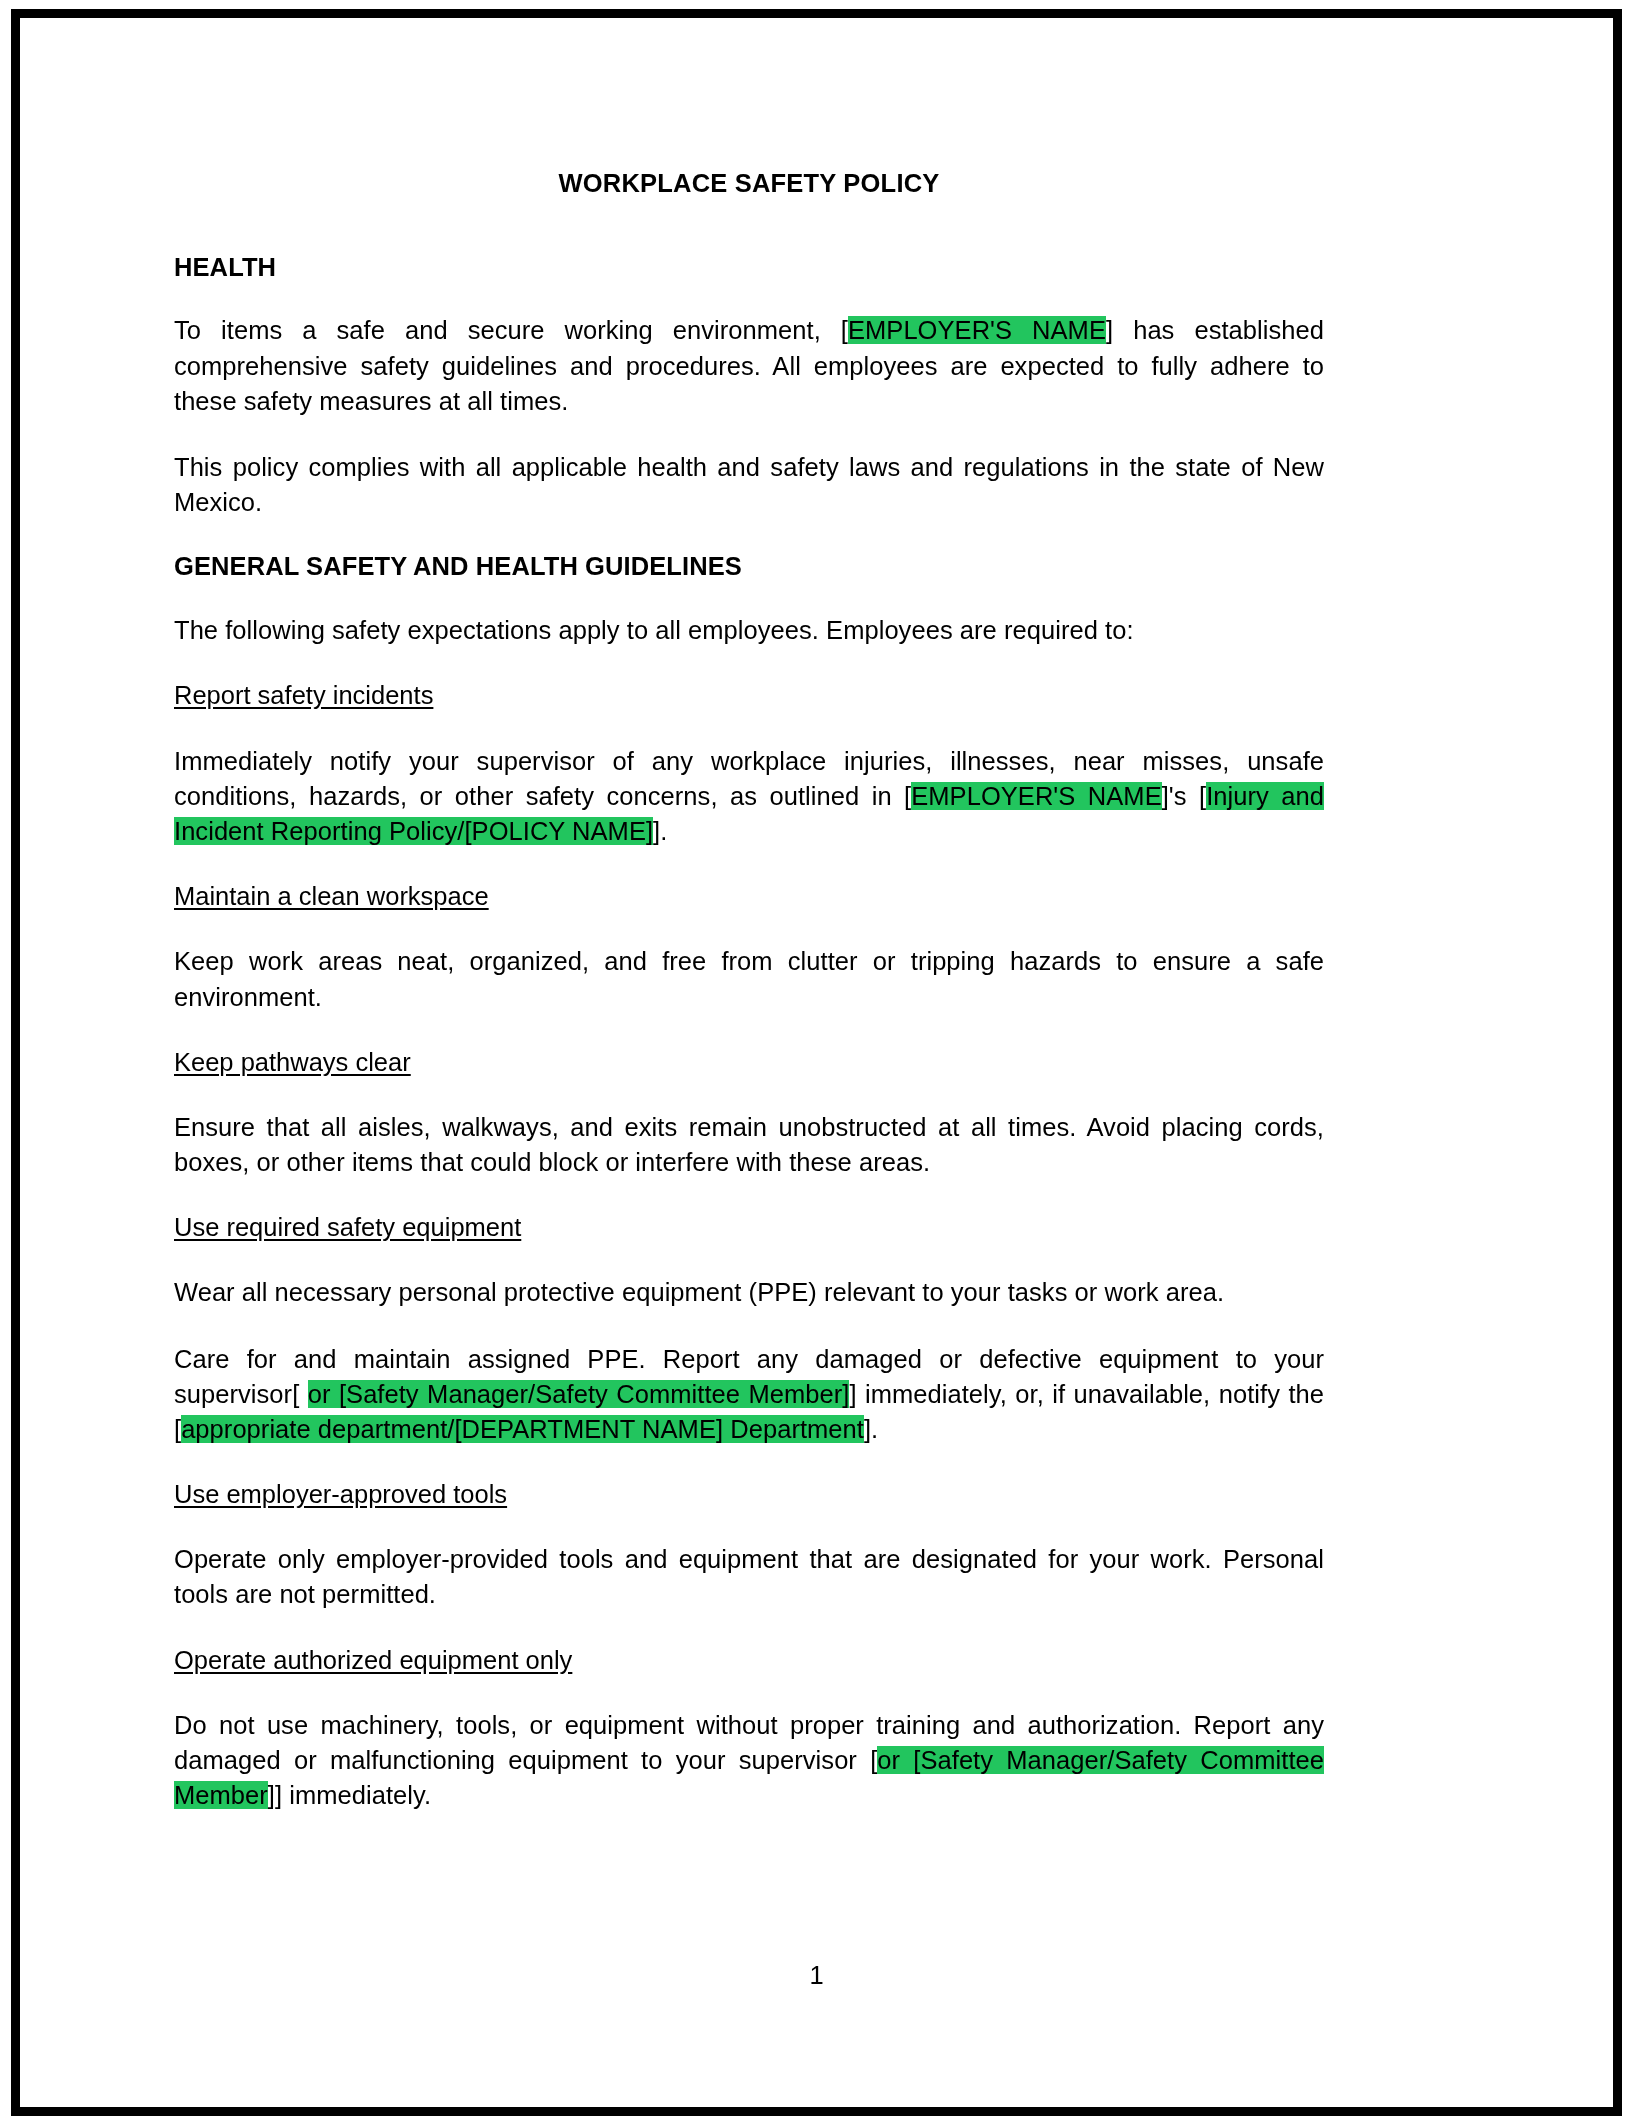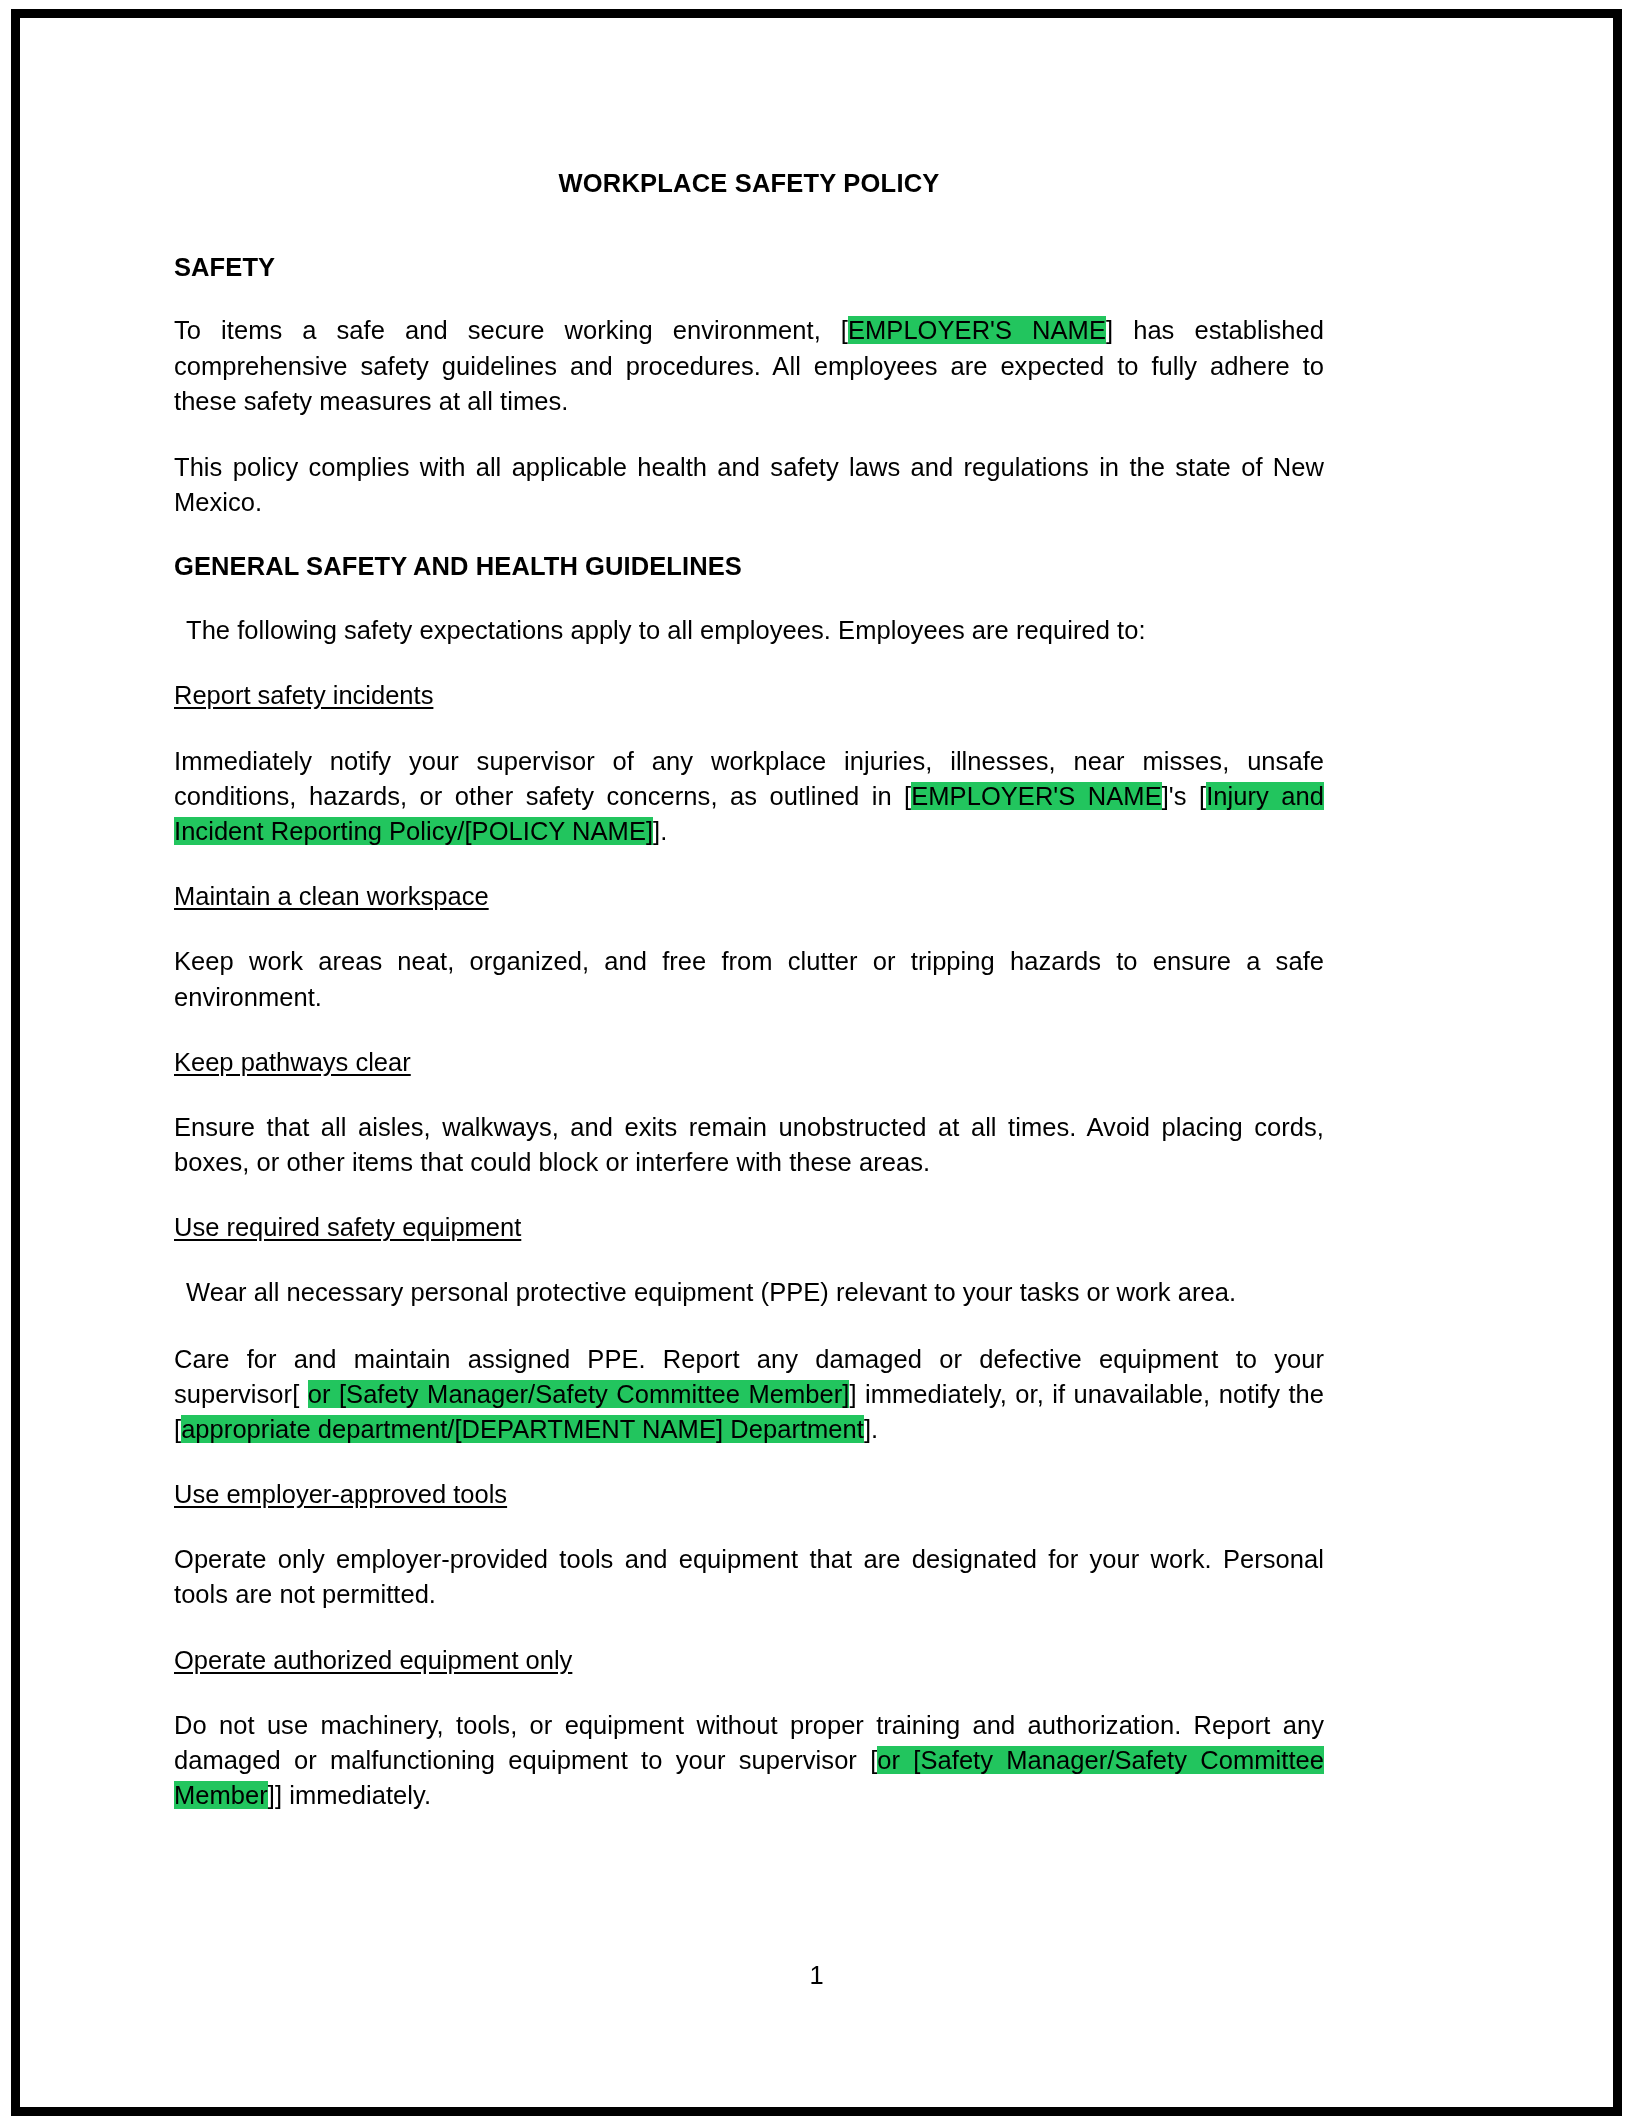--- a/index.html
+++ b/index.html
@@ -69,21 +69,20 @@
     color: #000000;
     margin: 0 0 31px 0;
     line-height: 1.38;
     text-align: justify;
     text-justify: inter-word;
     letter-spacing: 0.05px;
   }
 
   p.body-para.nojust {
     text-align: left;
-    margin-left: 12px;
   }
 
   h3.sub-heading {
     font-size: 25.5px;
     font-weight: normal;
     color: #000000;
     margin: 0 0 31px 0;
     line-height: 1.3;
     text-underline-offset: 3px;
     display: block;
@@ -112,21 +111,21 @@
 </head>
 <body>
 
 <div class="page-frame">
   <div class="page-inner">
 
     <div class="content">
 
       <div class="doc-title">WORKPLACE SAFETY POLICY</div>
 
-      <h2 class="section-heading">SAFETY</h2>
+      <h2 class="section-heading">HEALTH</h2>
 
       <p class="body-para"><span>To items a safe and secure working environment, [</span><mark class="hl">EMPLOYER'S NAME</mark><span>] has established comprehensive safety guidelines and procedures. All employees are expected to fully adhere to these safety measures at all times.</span></p>
 
       <p class="body-para">This policy complies with all applicable health and safety laws and regulations in the state of New Mexico.</p>
 
       <h2 class="section-heading">GENERAL SAFETY AND HEALTH GUIDELINES</h2>
 
       <p class="body-para nojust">The following safety expectations apply to all employees. Employees are required to:</p>
 
       <h3 class="sub-heading"><span class="sub-label">Report safety incidents</span></h3>

